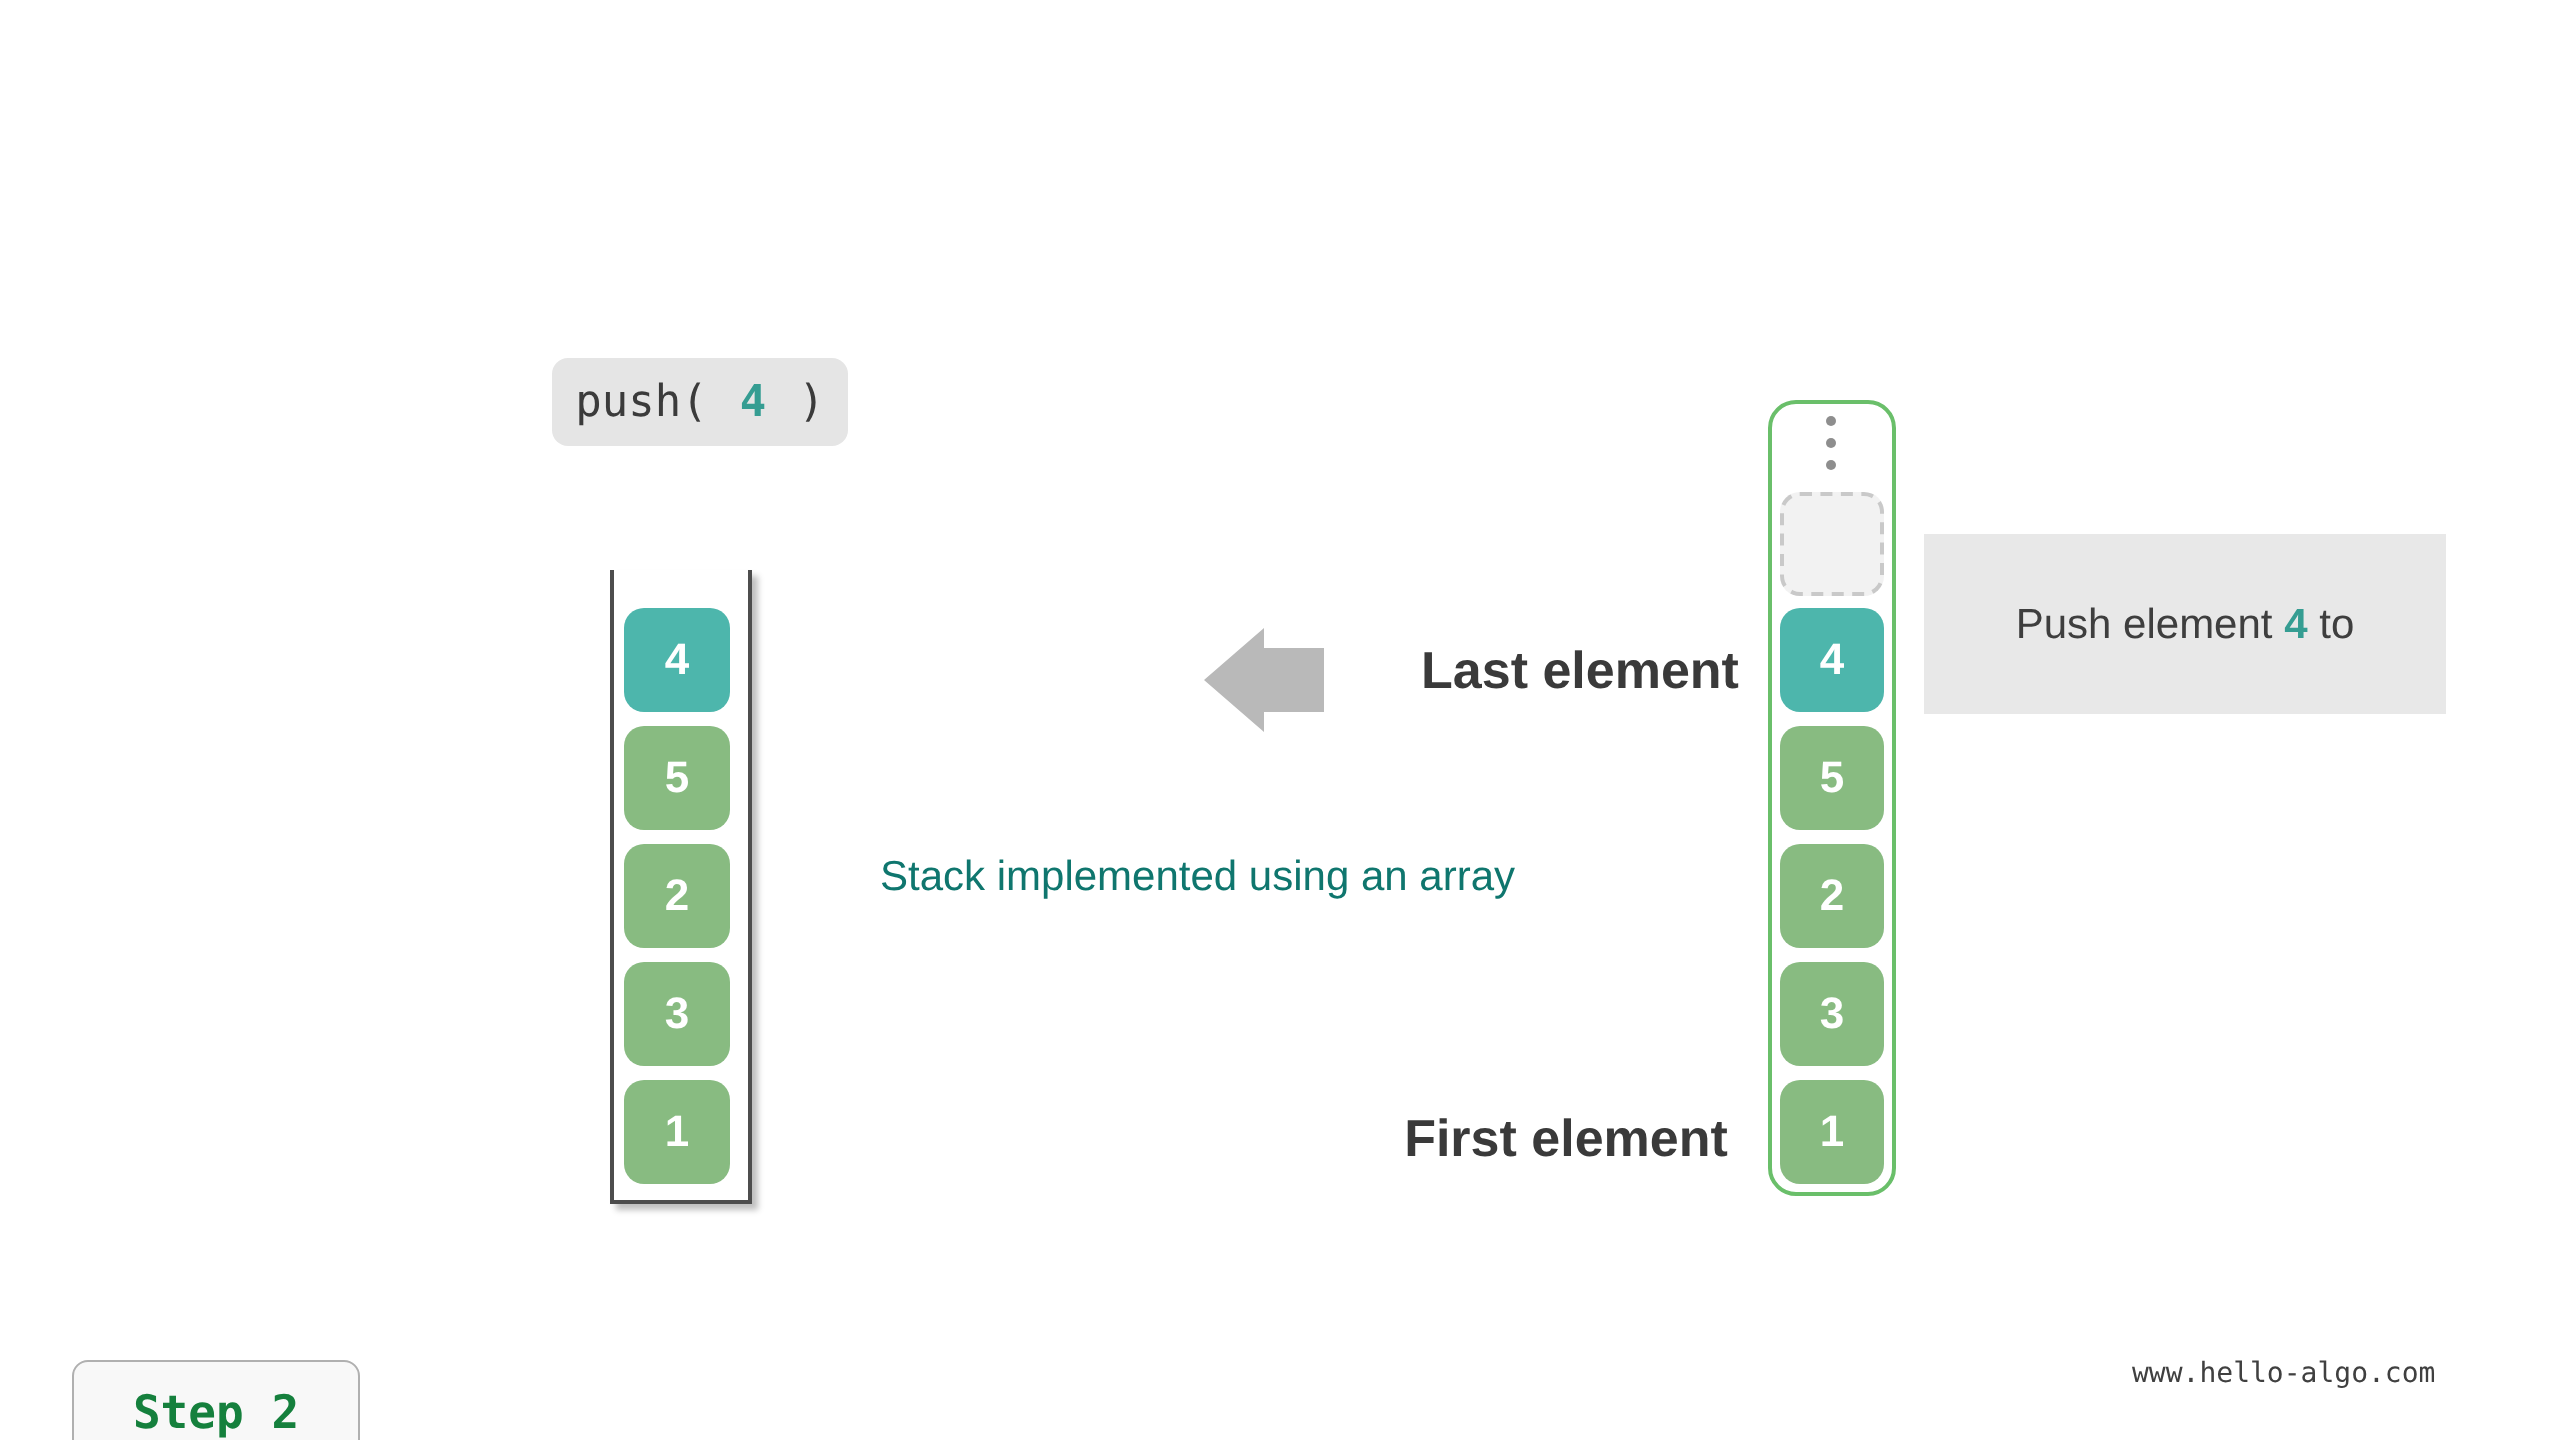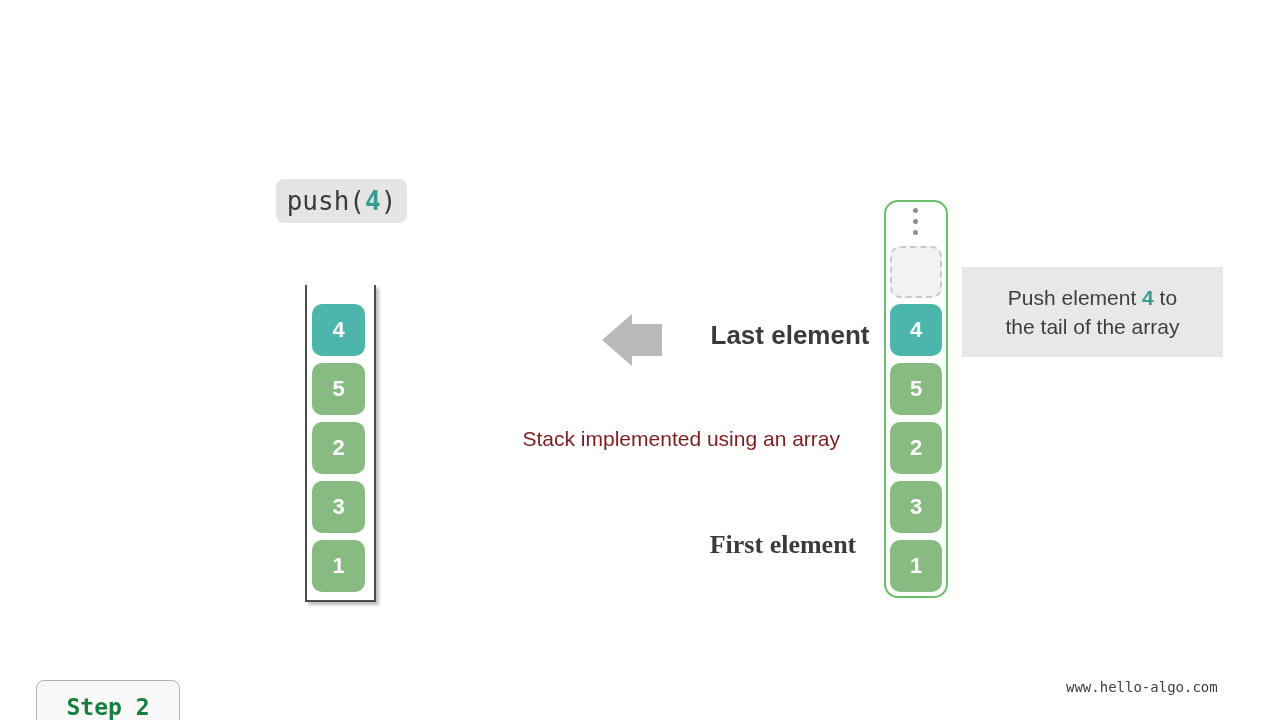--- a/index.html
+++ b/index.html
@@ -4,23 +4,23 @@
 <style>
   html,body{margin:0;padding:0;}
   body{
     width:1280px;height:720px;position:relative;background:#ffffff;overflow:hidden;
     font-family:"Liberation Sans", sans-serif;
   }
   .abs{position:absolute;}
 
   
   .push-chip{
-    left:276px;top:179px;width:131px;height:44px;background:#e5e5e5;border-radius:8px;
+    left:276px;top:179px;width:148px;height:44px;background:#e5e5e5;border-radius:8px;
     display:flex;align-items:center;justify-content:center;
-    font-family:"DejaVu Sans Mono", monospace;font-size:26px;color:#3b3b3b;
+    font-family:"DejaVu Sans Mono", monospace;font-size:22px;color:#3b3b3b;gap:16px;
   }
   .teal-text{color:var(--teal-text);font-weight:bold;}
 
   
   .stack-box{
     left:305px;top:285px;width:67px;height:315px;background:#ffffff;
     border-left:2px solid #4d4d4d;border-right:2px solid #4d4d4d;border-bottom:2px solid #4d4d4d;
     box-shadow:3px 3px 3px rgba(0,0,0,0.25);
   }
   .cells{display:flex;flex-direction:column;gap:7px;}
@@ -45,24 +45,24 @@
   }
   .array-cells{left:890px;top:304px;}
   .array-cells .cell{width:52px;}
 
   
   .arrow-icon{left:602px;top:314px;width:60px;height:52px;}
   .label-bold{
     font-size:26px;font-weight:bold;color:#3a3a3a;white-space:nowrap;
   }
   .last-label{left:699px;top:320px;width:182px;text-align:center;}
-  .first-label{left:699px;top:530px;width:168px;text-align:center;font-family:Liberation Serif, serif;}
+  .first-label{left:699px;top:554px;width:168px;text-align:center;}
   .caption{
-    left:440px;top:427px;width:400px;text-align:right;
-    font-size:21px;color:#7f1d1d;white-space:nowrap;
+    left:440px;top:427px;width:400px;text-align:left;
+    font-size:21px;color:#0f766e;white-space:nowrap;
   }
 
   
   .tooltip{
     left:962px;top:267px;width:261px;height:90px;background:#e8e8e8;border-radius:0;
     display:flex;flex-direction:column;align-items:center;justify-content:center;
     font-size:21px;color:#3e3e3e;line-height:29px;
   }
 
   
@@ -117,18 +117,17 @@
     <div class="cell">5</div>
     <div class="cell">2</div>
     <div class="cell">3</div>
     <div class="cell">1</div>
   </div>
 
 <div class="abs tooltip">
   <div>
     <span>Push element </span><span class="teal-text">4</span><span> to</span>
   </div>
-  <div>the tail of the array</div>
 </div>
 
 <div class="abs step-badge">Step 2</div>
 
 <div class="abs watermark">www.hello-algo.com</div>
 
 </body></html>

